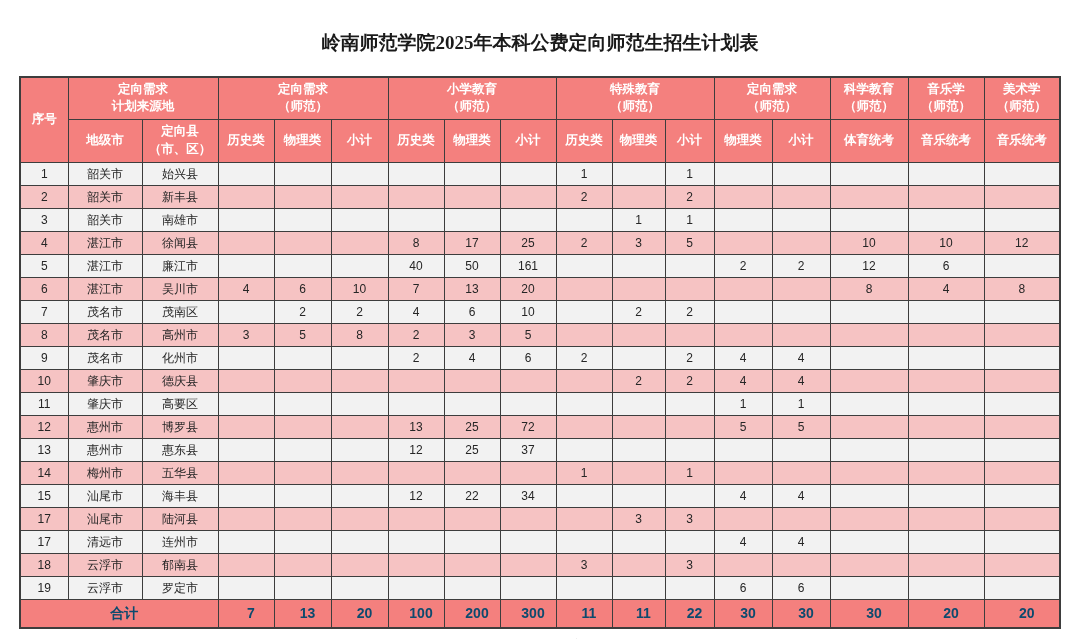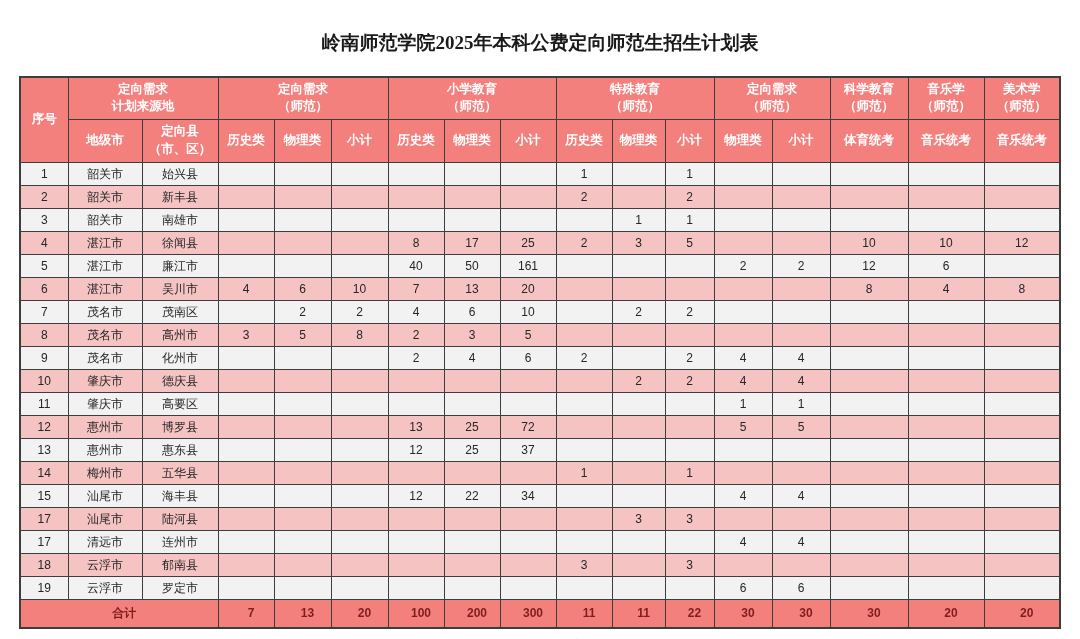--- a/index.html
+++ b/index.html
@@ -25,22 +25,22 @@
   thead th {
     background: #F4807E; color: #ffffff; font-weight: bold;
     font-size: 12.5px; line-height: 1.4;
   }
   tr.group-row th { height: 42px; margin-left: 23px; }
   tr.sub-row th { height: 43px; }
   tbody td { font-size: 12px; color: #262626; height: 22px; line-height: 22px; }
   tr.row-light td { background: #F2F2F2; }
   tr.row-pink td { background: #F6C3C3; }
   tr.total-row td {
-    background: #F4807E; color: #7f1d1d; font-weight: bold;
-    height: 27px; line-height: 27px; font-size: 12px; padding-left: 10px;
+    background: #F4807E; color: #0c4a6e; font-weight: bold;
+    height: 27px; line-height: 27px; font-size: 14px; padding-left: 10px;
   }
   .note {
     text-align: center; font-size: 12.5px; font-weight: bold;
     color: #1a1a1a; margin-top: 9px;
   }
 </style>
 </head>
 <body>
 
 <div class="canvas">

